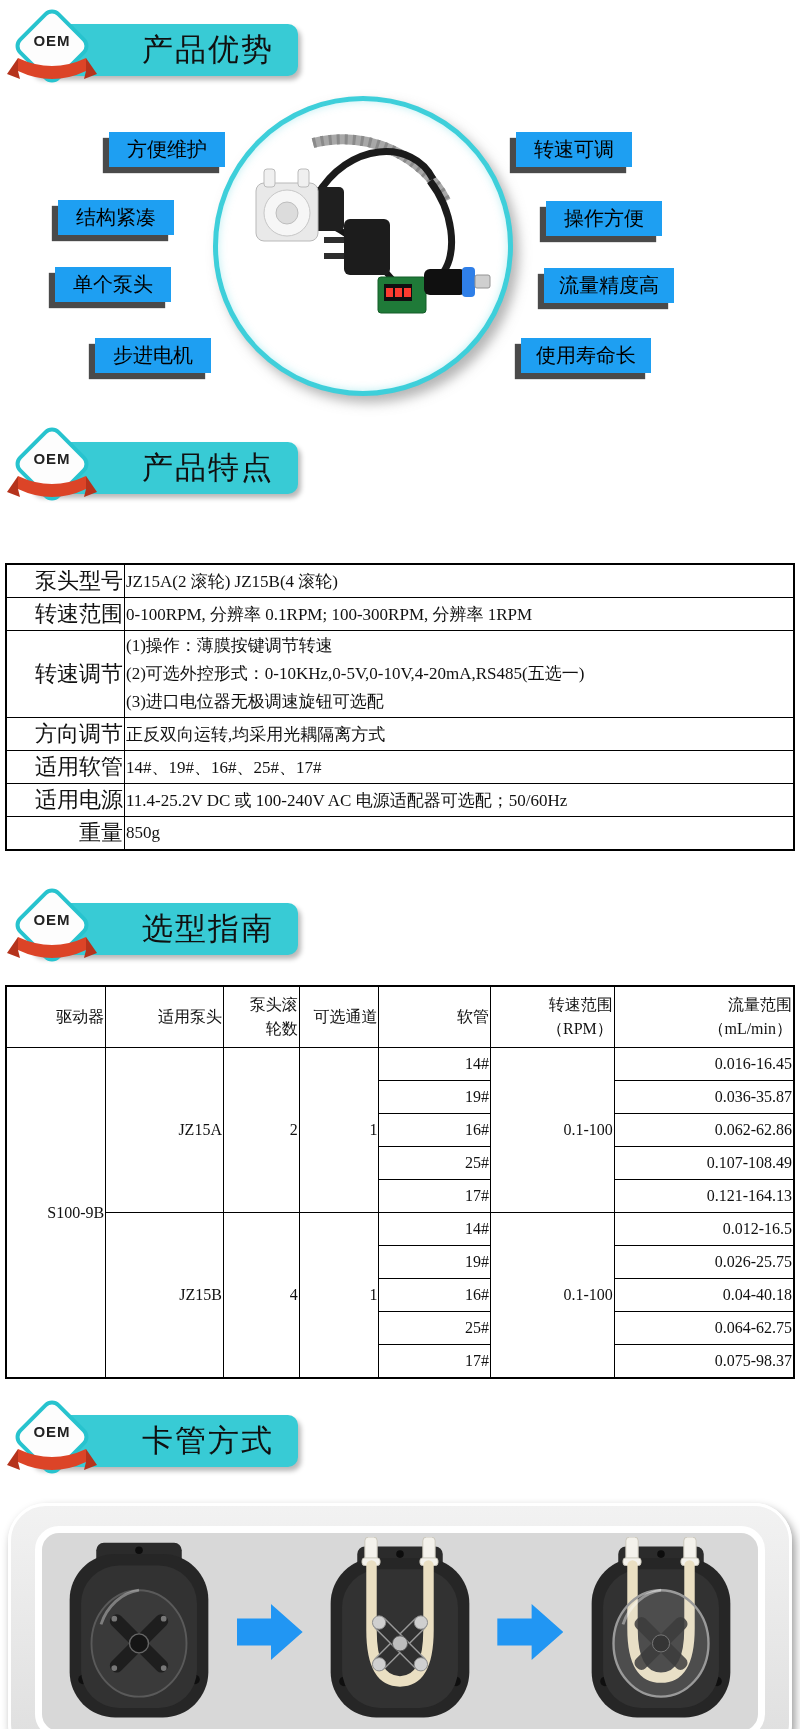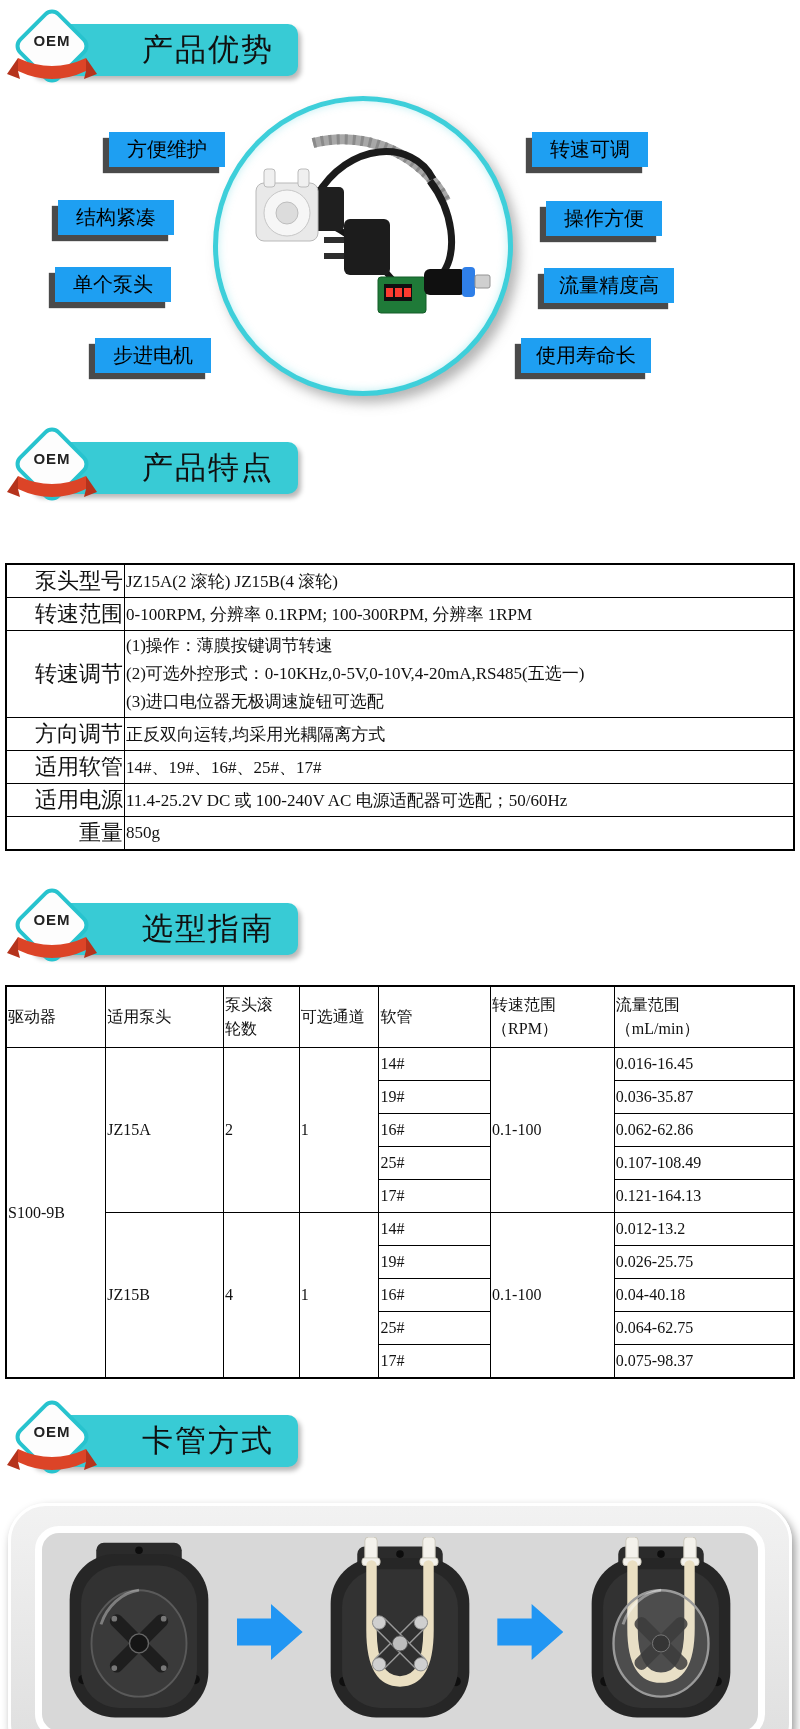--- a/index.html
+++ b/index.html
@@ -30,21 +30,21 @@
   .spec-table{border-collapse:collapse;margin:49px 0 0 5px;width:790px;
               font-family:"Liberation Serif","DejaVu Serif",serif;font-size:17px;}
   .spec-table td{border:1px solid #000;vertical-align:middle;}
   .spec-table{border:2px solid #000;}
   .spec-label{width:103px;padding-left:13px;font-size:22px;height:29px;text-align:right;}
   .spec-value{}
   .spec-line{line-height:28px;}
 
   
   .sel-table{border-collapse:collapse;margin:10px 0 0 5px;width:790px;border:2px solid #000;
-             font-family:"Liberation Serif","DejaVu Serif",serif;font-size:16px;text-align:left;}
+             font-family:"Liberation Serif","DejaVu Serif",serif;font-size:16px;text-align:right;}
   .sel-table td,.sel-table th{border:1px solid #000;font-weight:normal;vertical-align:middle;}
   .sel-table th{height:58px;white-space:pre-line;line-height:24px;}
   .sel-table td{height:30px;}
 
   
   .clamp-panel{margin:16px 0 0 8px;width:784px;height:258px;box-sizing:border-box;
                border:3px solid #ffffff;border-radius:38px;
                background:linear-gradient(#f2f2f2,#dedede);
                box-shadow:3px 5px 10px rgba(0,0,0,0.4);position:relative;}
   .clamp-inner{position:absolute;left:24px;top:20px;right:24px;bottom:20px;border-radius:24px;
@@ -102,21 +102,21 @@
 
         <rect x="206" y="168" width="42" height="26" rx="6" fill="#101010"></rect>
         <rect x="244" y="166" width="13" height="30" rx="4" fill="#2f7fe8"></rect>
         <rect x="257" y="174" width="15" height="13" rx="2" fill="#cfcfcf" stroke="#949494"></rect>
       </svg>
     </div>
     <div class="adv-label w4" style="left:109px;top:36px">方便维护</div>
     <div class="adv-label w4" style="left:58px;top:104px">结构紧凑</div>
     <div class="adv-label w4" style="left:55px;top:171px">单个泵头</div>
     <div class="adv-label w4" style="left:95px;top:242px">步进电机</div>
-    <div class="adv-label w4" style="left:532px;top:36px">转速可调</div>
+    <div class="adv-label w4" style="left:516px;top:36px">转速可调</div>
     <div class="adv-label w4" style="left:546px;top:105px">操作方便</div>
     <div class="adv-label w5" style="left:544px;top:172px">流量精度高</div>
     <div class="adv-label w5" style="left:521px;top:242px">使用寿命长</div>
   </div>
 
   <div class="header-block">
     <div class="banner">产品特点</div>
     <div class="oem-badge">
       <svg width="96" height="96" viewBox="0 0 96 96">
         <rect x="21" y="17" width="54" height="54" rx="9" transform="rotate(45 48 44)" fill="#fdfdfd" stroke="#27C3CE" stroke-width="4"></rect>
@@ -225,21 +225,21 @@
     <tr>
       <td>17#</td>
       <td>0.121-164.13</td>
     </tr>
     <tr>
       <td rowspan="5">JZ15B</td>
       <td rowspan="5">4</td>
       <td rowspan="5">1</td>
       <td>14#</td>
       <td rowspan="5">0.1-100</td>
-      <td>0.012-13.2</td>
+      <td>0.012-16.5</td>
     </tr>
     <tr>
       <td>19#</td>
       <td>0.026-25.75</td>
     </tr>
     <tr>
       <td>16#</td>
       <td>0.04-40.18</td>
     </tr>
     <tr>

